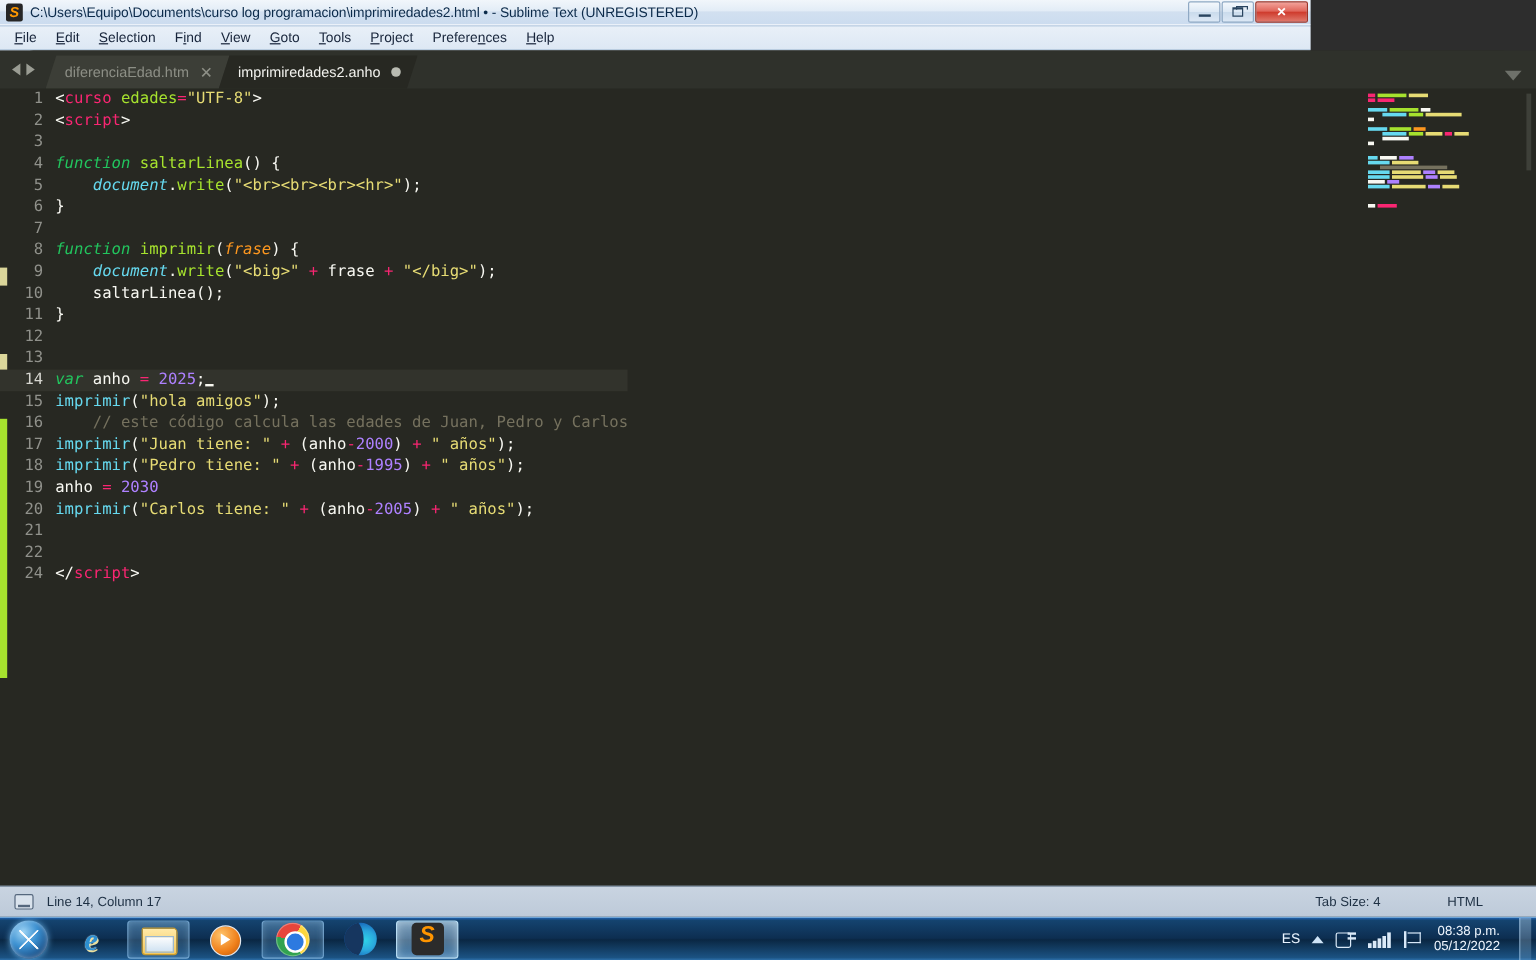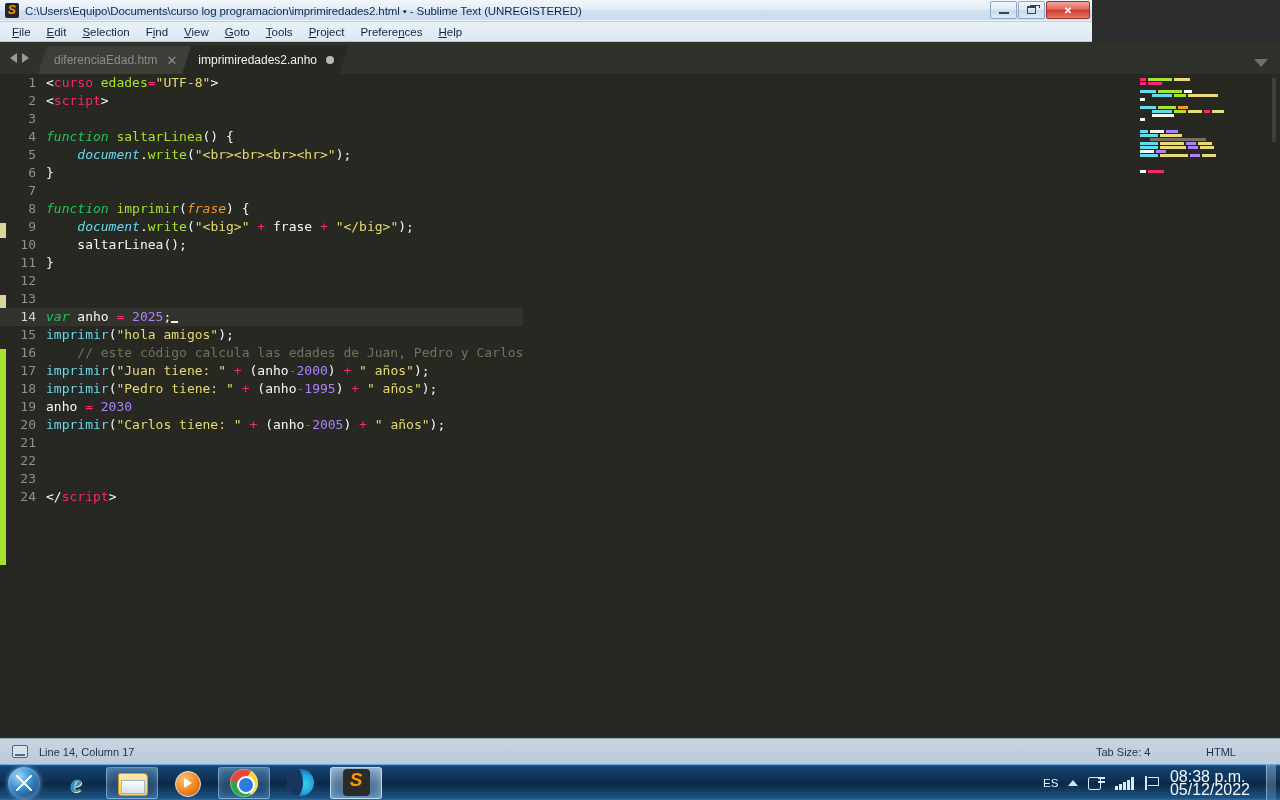--- a/index.html
+++ b/index.html
@@ -301,21 +301,21 @@
   .tray-signal { display:flex; align-items: flex-end; gap: 1.5px; height: 14px; }
   .tray-signal i { width: 2.5px; background: #dbeaf8; display:block; }
   .tray-flag { width: 16px; height: 14px; position: relative; }
   .tray-flag::before{
     content:""; position:absolute; left:1px; top:0; width:1.8px; height:14px; background:#d7e8f8;
   }
   .tray-flag::after{
     content:""; position:absolute; left:4px; top:1px; width:10px; height:7px;
     border:1.6px solid #d7e8f8; border-left:none;
   }
-  .tray-clock { text-align: left; line-height: 13px; font-size: 16px; color: #f0f7ff; }
+  .tray-clock { text-align: right; line-height: 13px; font-size: 11px; color: #f0f7ff; }
   #show-desktop {
     width: 10px; height: 36px; margin-left: 6px;
     background: linear-gradient(to bottom, rgba(220,240,255,.35), rgba(150,200,240,.18));
     border-left: 1px solid rgba(190,225,255,.5);
   }
 </style>
 </head>
 <body>
 
 <div id="app-window">
@@ -391,21 +391,20 @@
           <div class="code-line"><span class="ln">13</span><span class="src"></span></div>
           <div class="code-line current"><span class="ln">14</span><span class="src"><span class="t-kw">var</span><span class="t-plain"> anho </span><span class="t-op">=</span><span class="t-plain"> </span><span class="t-num">2025</span><span class="t-plain">;</span><span class="caret"></span></span></div>
           <div class="code-line"><span class="ln">15</span><span class="src"><span class="t-call">imprimir</span><span class="t-plain">(</span><span class="t-str">"hola amigos"</span><span class="t-plain">);</span></span></div>
           <div class="code-line"><span class="ln">16</span><span class="src"><span class="t-comment">    // este código calcula las edades de Juan, Pedro y Carlos</span></span></div>
           <div class="code-line"><span class="ln">17</span><span class="src"><span class="t-call">imprimir</span><span class="t-plain">(</span><span class="t-str">"Juan tiene: "</span><span class="t-plain"> </span><span class="t-op">+</span><span class="t-plain"> (anho</span><span class="t-op">-</span><span class="t-num">2000</span><span class="t-plain">) </span><span class="t-op">+</span><span class="t-plain"> </span><span class="t-str">" años"</span><span class="t-plain">);</span></span></div>
           <div class="code-line"><span class="ln">18</span><span class="src"><span class="t-call">imprimir</span><span class="t-plain">(</span><span class="t-str">"Pedro tiene: "</span><span class="t-plain"> </span><span class="t-op">+</span><span class="t-plain"> (anho</span><span class="t-op">-</span><span class="t-num">1995</span><span class="t-plain">) </span><span class="t-op">+</span><span class="t-plain"> </span><span class="t-str">" años"</span><span class="t-plain">);</span></span></div>
           <div class="code-line"><span class="ln">19</span><span class="src"><span class="t-plain">anho </span><span class="t-op">=</span><span class="t-plain"> </span><span class="t-num">2030</span></span></div>
           <div class="code-line"><span class="ln">20</span><span class="src"><span class="t-call">imprimir</span><span class="t-plain">(</span><span class="t-str">"Carlos tiene: "</span><span class="t-plain"> </span><span class="t-op">+</span><span class="t-plain"> (anho</span><span class="t-op">-</span><span class="t-num">2005</span><span class="t-plain">) </span><span class="t-op">+</span><span class="t-plain"> </span><span class="t-str">" años"</span><span class="t-plain">);</span></span></div>
           <div class="code-line"><span class="ln">21</span><span class="src"></span></div>
           <div class="code-line"><span class="ln">22</span><span class="src"></span></div>
-          <div class="code-line"><span class="ln">23</span><span class="src"></span></div>
           <div class="code-line"><span class="ln">24</span><span class="src"><span class="t-punc">&lt;/</span><span class="t-tag">script</span><span class="t-punc">&gt;</span></span></div>
         </div>
       <div id="minimap">
         <div id="minimap-rows">
             <div class="mm-line">
               <span class="mm-seg" style="width: 6px; background: rgb(249, 38, 114);"></span>
               <span class="mm-seg" style="width: 24px; background: rgb(166, 226, 46);"></span>
               <span class="mm-seg" style="width: 16px; background: rgb(230, 219, 116);"></span>
             </div>
             <div class="mm-line">

